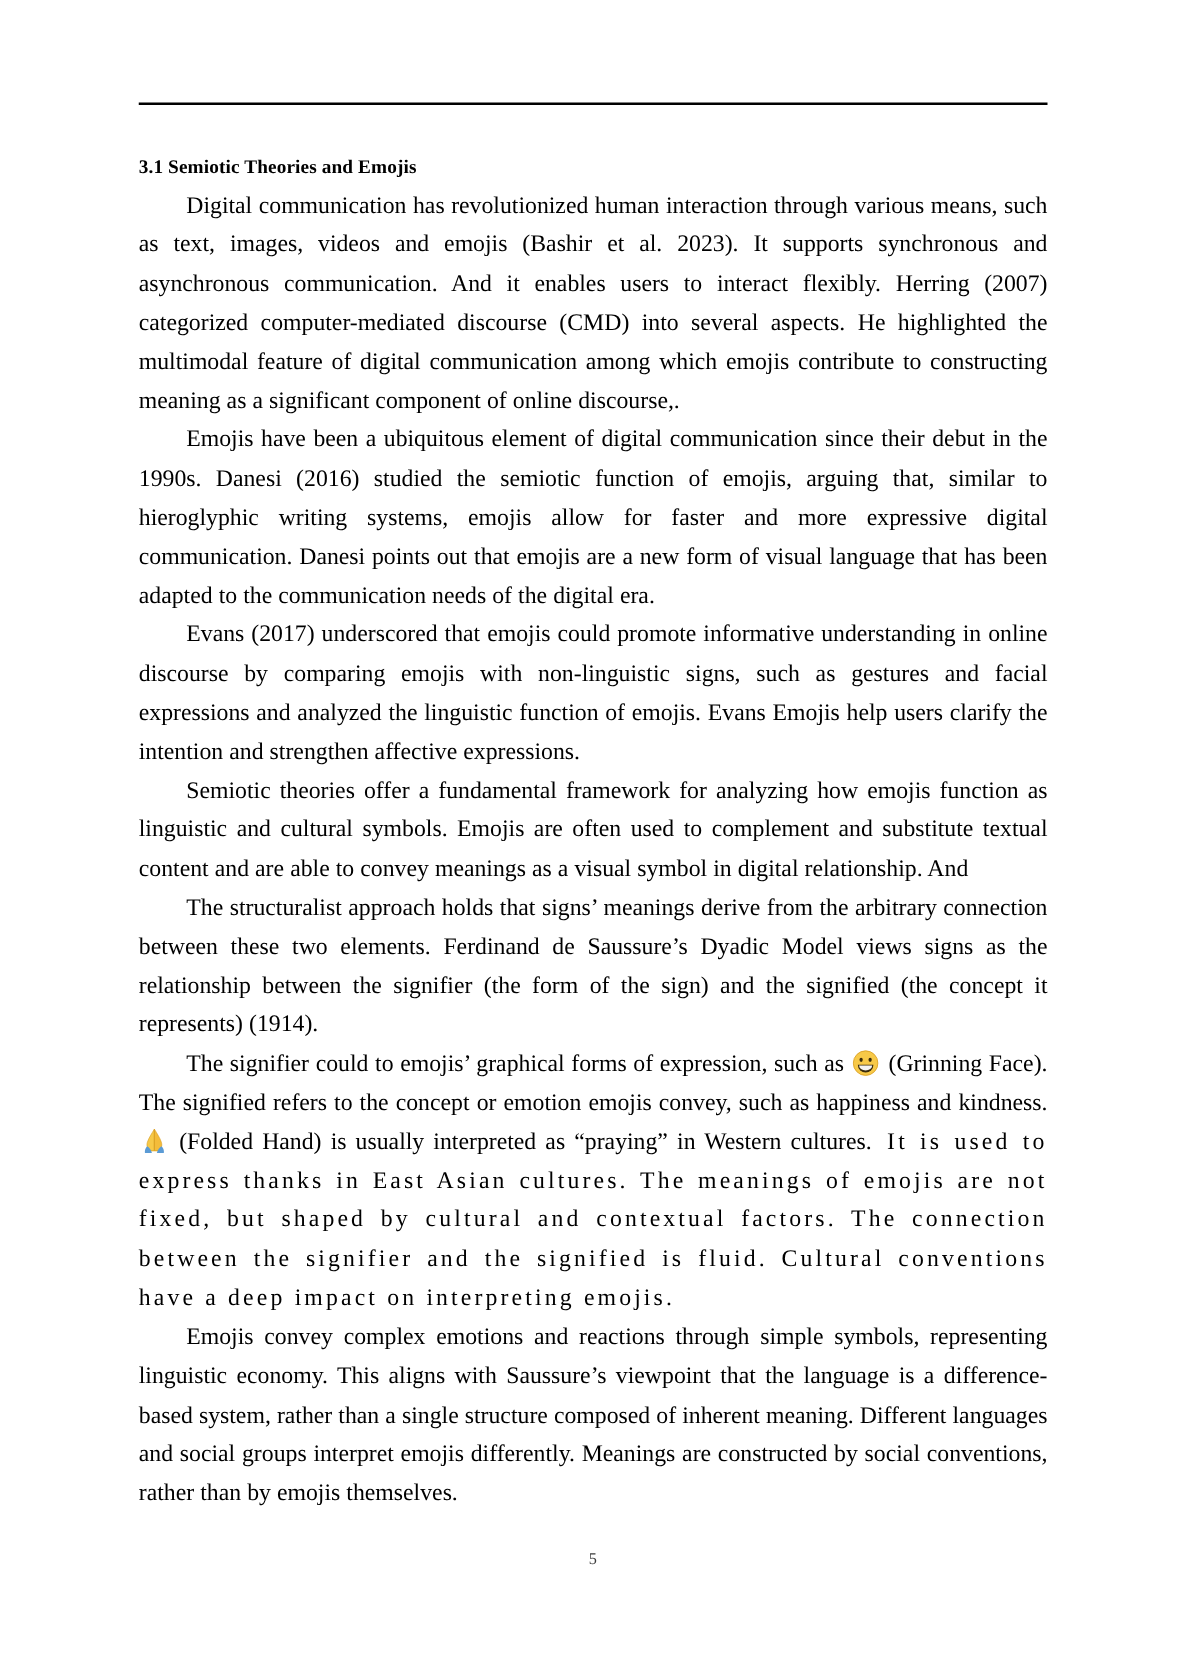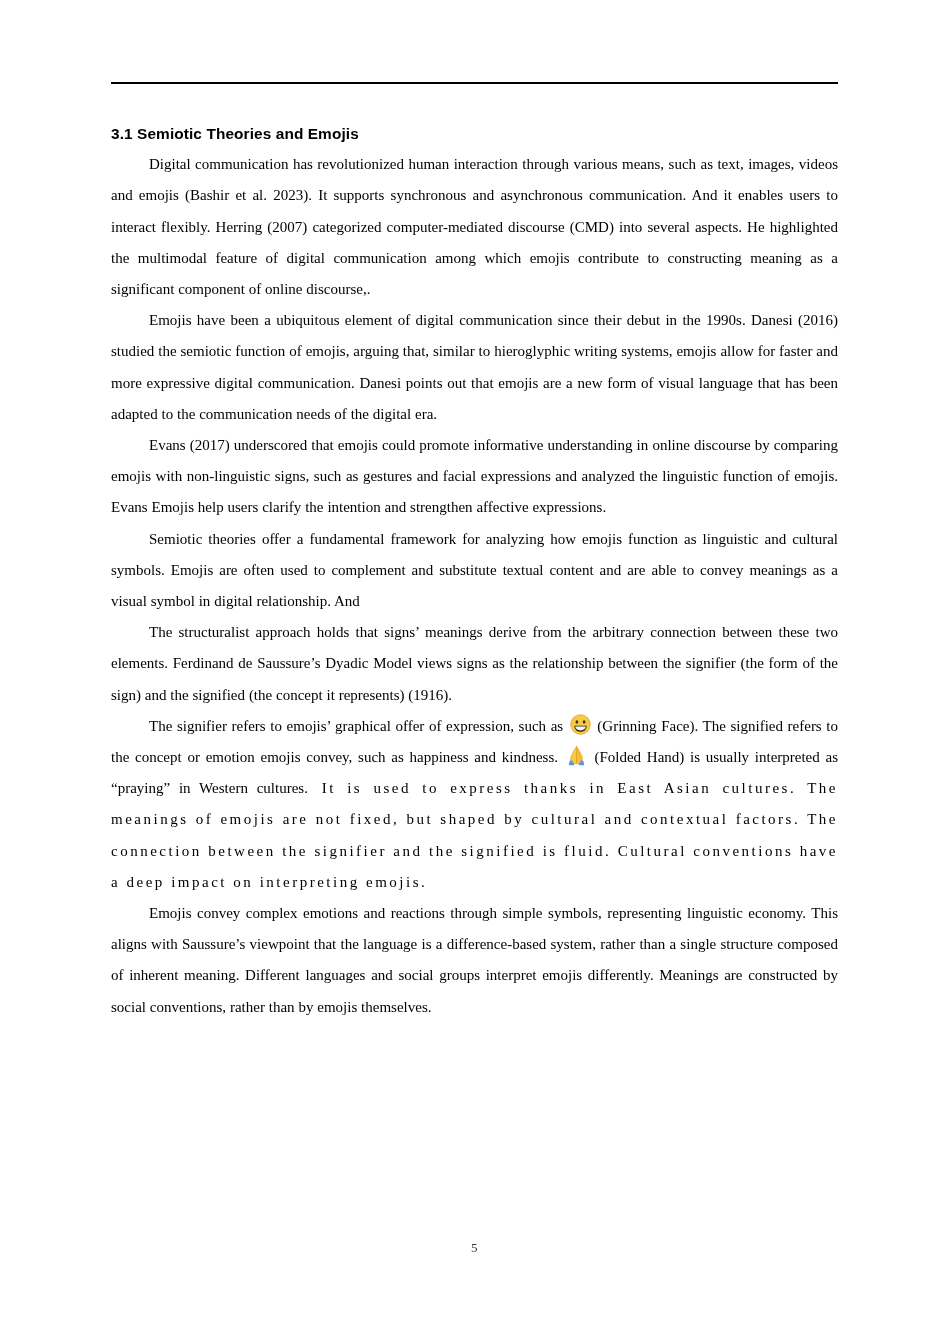--- a/index.html
+++ b/index.html
@@ -42,33 +42,33 @@
 
   
   .content {
     position: absolute;
     left: 111px;
     top: 118px;
     width: 727px;
   }
 
   h2.section-heading {
-    font-family: Liberation Sans, sans-serif;
+    font-family: Liberation Serif, serif;
     font-size: 15.4px;
     font-weight: bold;
     line-height: 31.2px;
     margin: 0;
     padding: 0;
     text-align: left;
     letter-spacing: 0.1px;
   }
 
   p.body-par {
     font-family: "Liberation Serif", "DejaVu Serif", serif;
-    font-size: 15px;
+    font-size: 19px;
     line-height: 31.2px;
     margin: 0;
     padding: 0;
     text-align: justify;
     text-justify: inter-word;
     text-indent: 38px;
     word-spacing: 0.1px;
   }
 
   
@@ -112,24 +112,24 @@
 
     <p class="body-par">Digital communication has revolutionized human interaction through various means, such as text, images, videos and emojis (Bashir et al. 2023). It supports synchronous and asynchronous communication. And it enables users to interact flexibly. Herring (2007) categorized computer-mediated discourse (CMD) into several aspects. He highlighted the multimodal feature of digital communication among which emojis contribute to constructing meaning as a significant component of online discourse,.</p>
 
     <p class="body-par">Emojis have been a ubiquitous element of digital communication since their debut in the 1990s. Danesi (2016) studied the semiotic function of emojis, arguing that, similar to hieroglyphic writing systems, emojis allow for faster and more expressive digital communication. Danesi points out that emojis are a new form of visual language that has been adapted to the communication needs of the digital era.</p>
 
     <p class="body-par">Evans (2017) underscored that emojis could promote informative understanding in online discourse by comparing emojis with non-linguistic signs, such as gestures and facial expressions and analyzed the linguistic function of emojis. Evans Emojis help users clarify the intention and strengthen affective expressions.</p>
 
     <p class="body-par">Semiotic theories offer a fundamental framework for analyzing how emojis function as linguistic and cultural symbols. Emojis are often used to complement and substitute textual content and are able to convey meanings as a visual symbol in digital relationship. And</p>
 
 
-    <p class="body-par">The structuralist approach holds that signs’ meanings derive from the arbitrary connection between these two elements. Ferdinand de Saussure’s Dyadic Model views signs as the relationship between the signifier (the form of the sign) and the signified (the concept it represents) (1916).</p>
+    <p class="body-par">The structuralist approach holds that signs’ meanings derive from the arbitrary connection between these two elements. Ferdinand de Saussure’s Dyadic Model views signs as the relationship between the signifier (the form of the sign) and the signified (the concept it represents) (1914).</p>
 
     <p class="body-par">
-      <span>The signifier refers to emojis’ graphical offer of expression, such as </span><span class="emoji"><svg viewBox="0 0 64 64" xmlns="http://www.w3.org/2000/svg" aria-hidden="true">
+      <span>The signifier could to emojis’ graphical forms of expression, such as </span><span class="emoji"><svg viewBox="0 0 64 64" xmlns="http://www.w3.org/2000/svg" aria-hidden="true">
           <circle cx="32" cy="32" r="30" fill="#f7c948" stroke="#d99e1f" stroke-width="2"></circle>
           <ellipse cx="21" cy="24" rx="4" ry="5" fill="#3a2b0a"></ellipse>
           <ellipse cx="43" cy="24" rx="4" ry="5" fill="#3a2b0a"></ellipse>
           <path d="M13 36 H51 A19 19 0 0 1 13 36 Z" fill="#3a2b0a"></path>
           <path d="M16 38 H48 A16 12 0 0 1 16 38 Z" fill="#ffffff" opacity="0.95"></path>
         </svg></span><span> (Grinning Face). The signified refers to the concept or emotion emojis convey, such as happiness and kindness. </span><span class="emoji"><svg viewBox="0 0 64 64" xmlns="http://www.w3.org/2000/svg" aria-hidden="true">
           <path d="M32 4 C26 14 18 26 15 36 C12 45 16 54 22 57 L32 57 Z" fill="#f7c948" stroke="#d99e1f" stroke-width="1.6"></path>
           <path d="M32 4 C38 14 46 26 49 36 C52 45 48 54 42 57 L32 57 Z" fill="#f4bc3a" stroke="#d99e1f" stroke-width="1.6"></path>
           <path d="M15 46 C10 50 8 56 9 62 L26 62 C24 55 20 49 15 46 Z" fill="#5b9bd5"></path>
           <path d="M49 46 C54 50 56 56 55 62 L38 62 C40 55 44 49 49 46 Z" fill="#5b9bd5"></path>

